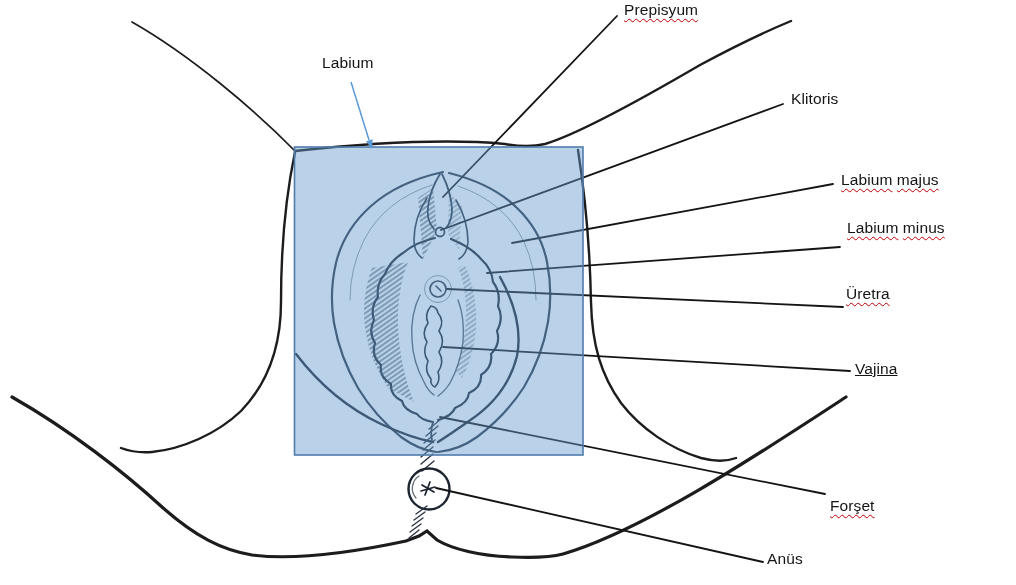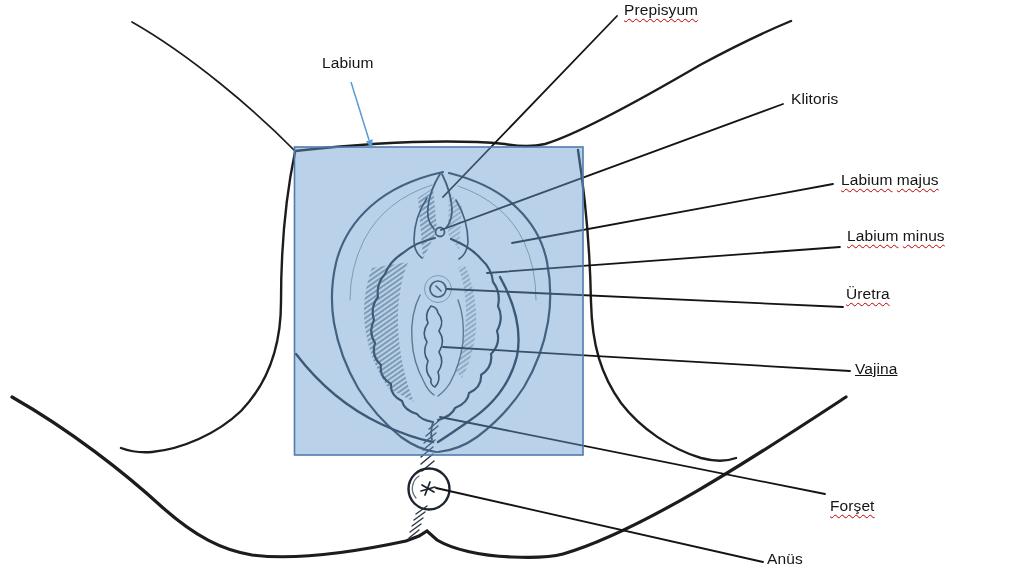--- a/index.html
+++ b/index.html
@@ -116,18 +116,18 @@
   <g>
     <path d="M 351,82 L 369,140" stroke-width="1.5" fill="none" stroke="#5b9bd5"></path>
     <polygon points="372,149 366,141.2 372.6,139.2" stroke="none" fill="#5b9bd5"></polygon>
   </g>
 </svg>
 
 <div class="lbl sq" style="left:624px;top:0px;"><span class="sqw">Prepisyum</span></div>
 <div class="lbl" style="left:322px;top:53px;">Labium</div>
 <div class="lbl" style="left:791px;top:89px;">Klitoris</div>
 <div class="lbl sq" style="left:841px;top:170px;"><span class="sqw">Labium</span> <span class="sqw">majus</span></div>
-<div class="lbl sq" style="left:847px;top:226px;text-align:center;"><span class="sqw">Labium</span> <span class="sqw">minus</span></div>
+<div class="lbl sq" style="left:847px;top:218px;text-align:center;"><span class="sqw">Labium</span> <span class="sqw">minus</span></div>
 <div class="lbl sq" style="left:846px;top:284px;"><span class="sqw">Üretra</span></div>
 <div class="lbl" style="left:855px;top:359px;text-decoration:underline;">Vajina</div>
 <div class="lbl sq" style="left:830px;top:496px;"><span class="sqw">Forşet</span></div>
 <div class="lbl" style="left:767px;top:549px;text-align:center;">Anüs</div>
 </div>
 
 </body></html>

